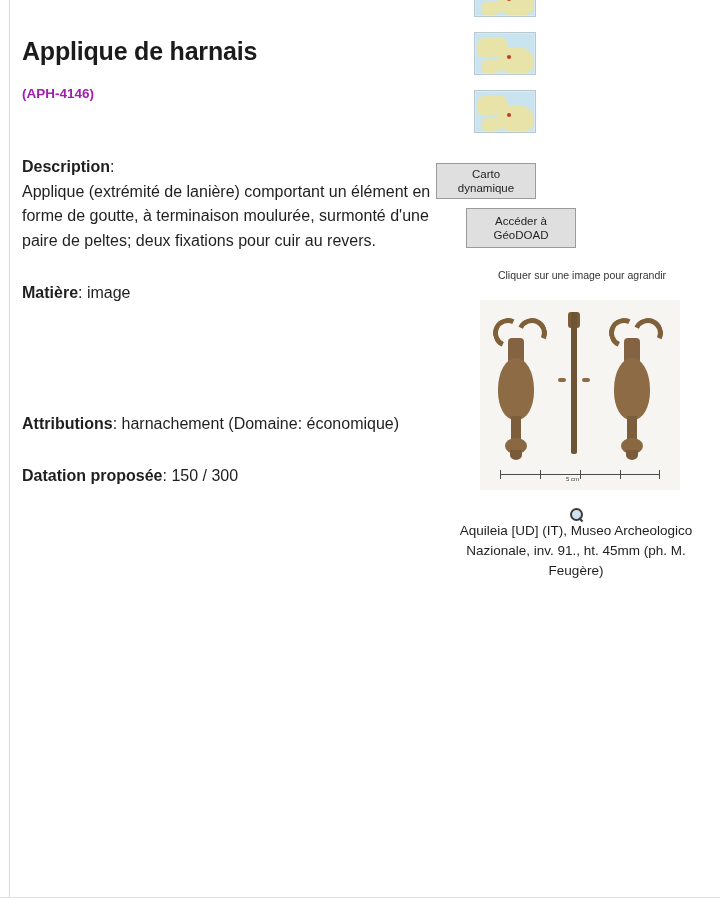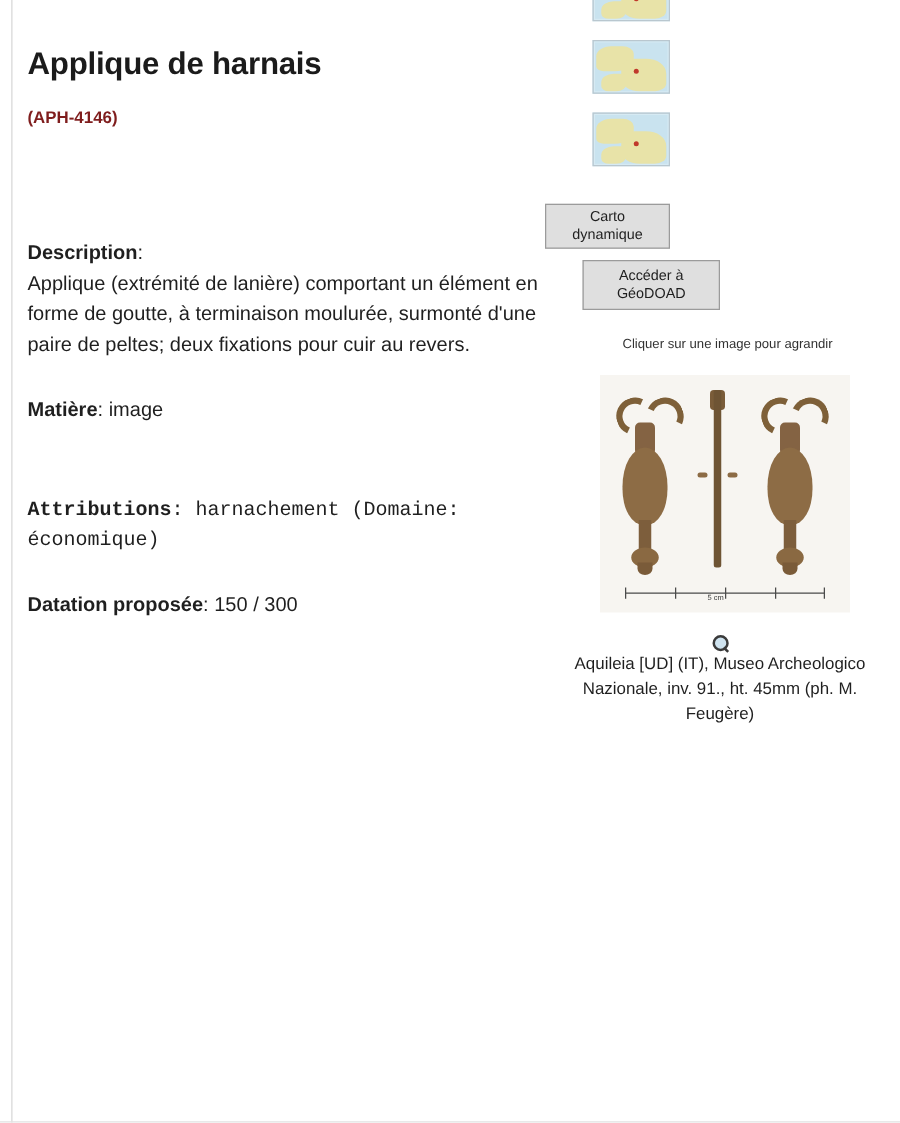--- a/index.html
+++ b/index.html
@@ -35,35 +35,35 @@
     line-height: 30px;
     font-weight: bold;
     margin: 0 0 0 0;
     color: #1b1b1b;
     letter-spacing: -0.2px;
   }
   .subtitle {
     font-size: 13.5px;
     font-weight: bold;
     margin: 20px 0 0 0;
-    color: #7f1d1d;
+    color: #a21caf;
   }
   .section {
     margin-top: 0;
     font-size: 16px;
     line-height: 24.5px;
     color: #1f1f1f;
   }
   .section .lbl {
     font-weight: bold;
   }
-  #desc-block { margin-top: 90px; }
+  #desc-block { margin-top: 54px; }
   #matiere-block { margin-top: 28px; }
   #etudes-block { margin-top: 28px; }
-  #attributions-block { margin-top: 54px; font-family: Liberation Mono, monospace; }
+  #attributions-block { margin-top: 106px; }
   #datation-block { margin-top: 28px; }
   #attestations-block { margin-top: 76px; }
 
   .attest-list {
     margin: 4px 0 0 0;
     padding: 0;
     list-style: none;
     font-size: 13.5px;
     line-height: 19px;
     color: #1f1f1f;

